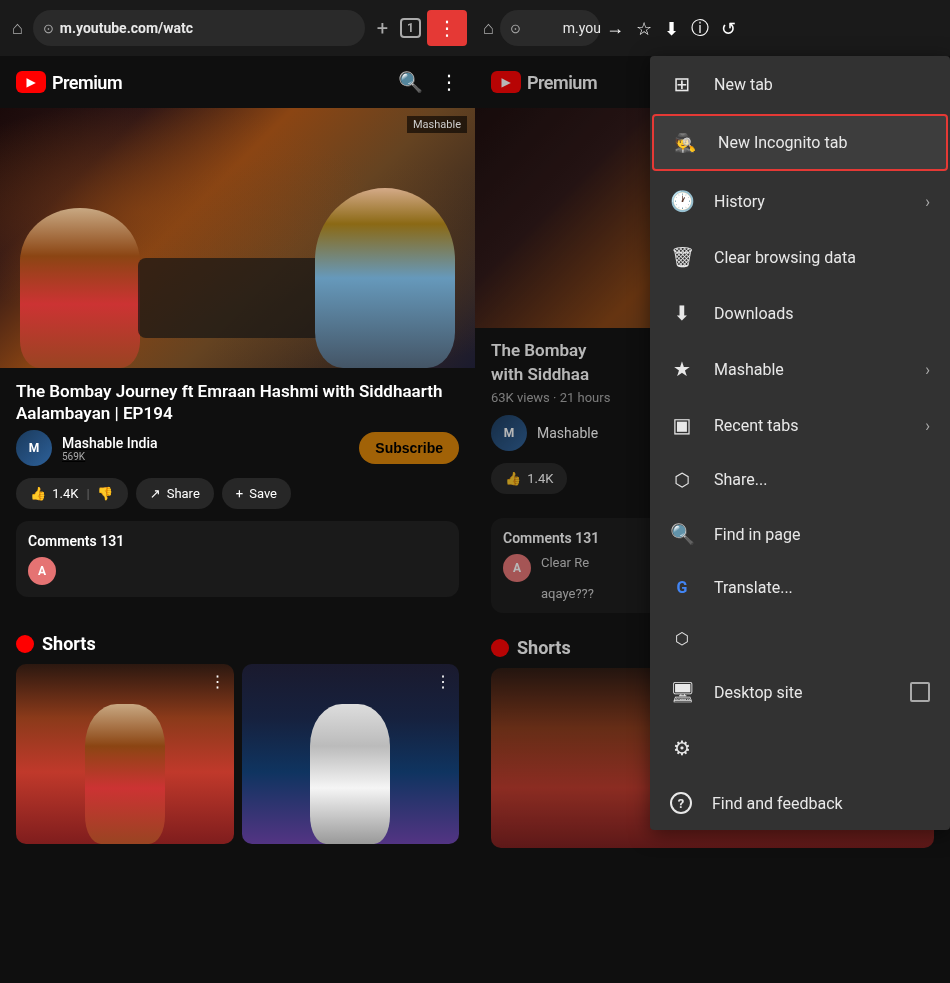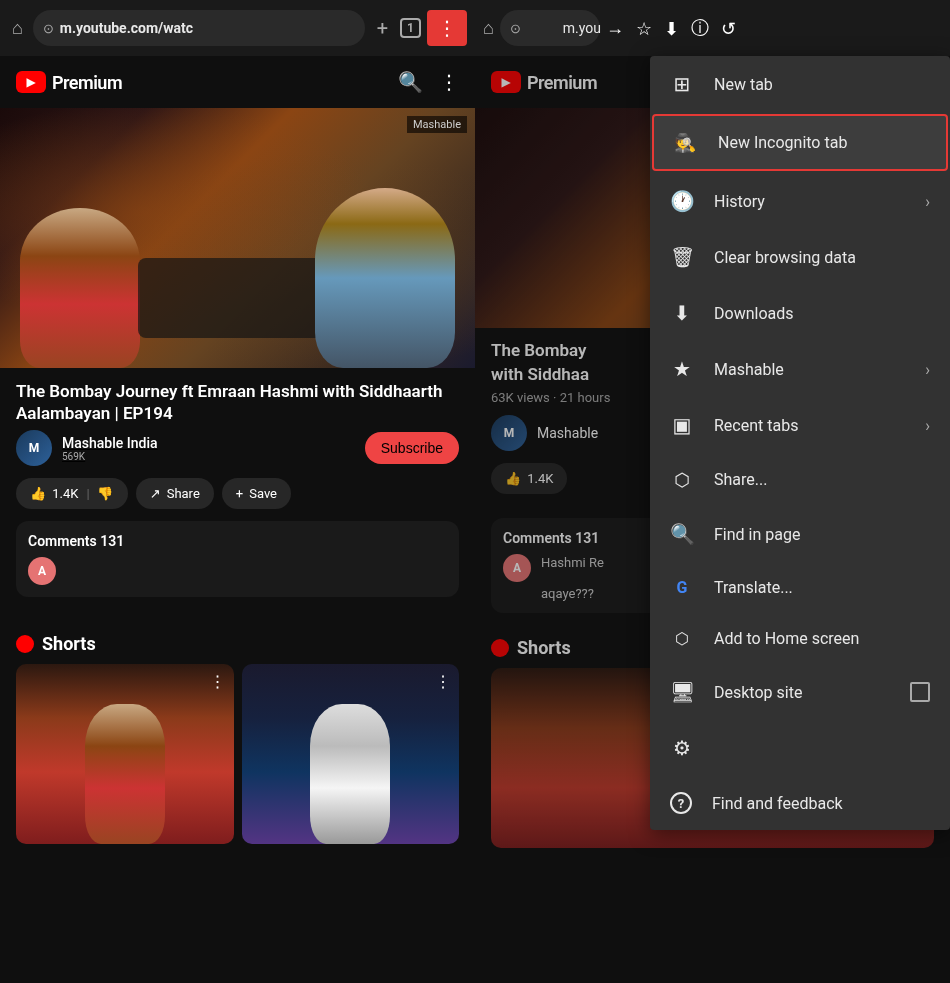--- a/index.html
+++ b/index.html
@@ -259,27 +259,27 @@
       font-size: 14px;
       font-weight: 500;
     }
 
     .channel-subs {
       color: #aaa;
       font-size: 10px;
     }
 
     .subscribe-btn {
-      background: #ef4444;
+      background: #a16207;
       color: #000;
       border: none;
       border-radius: 20px;
       padding: 8px 16px;
       font-size: 14px;
-      font-weight: 400;
+      font-weight: 700;
       cursor: pointer;
     }
 
     .action-bar {
       display: flex;
       gap: 8px;
       margin-bottom: 12px;
     }
 
     .action-pill {
@@ -649,21 +649,21 @@
           <span>👍</span>
           <span>1.4K</span>
         </div>
       </div>
     </div>
 
     <div style="background:#1a1a1a;border-radius:12px;padding:12px;margin:0 16px;">
       <div style="color:#fff;font-size:14px;font-weight:600;margin-bottom:8px;">Comments 131</div>
       <div class="comment-row">
         <div class="comment-avatar">A</div>
-        <div class="comment-text">Hashmi Re</div>
+        <div class="comment-text">Clear Re</div>
       </div>
       <div style="color:#ccc;font-size:13px;margin-top:4px;padding-left:38px;">aqaye???</div>
     </div>
 
     <div style="padding:12px 16px;background:#0f0f0f;margin-top:12px;">
       <div style="display:flex;align-items:center;gap:8px;">
         <div style="width:18px;height:18px;background:#ff0000;border-radius:50%;"></div>
         <span style="color:#fff;font-size:18px;font-weight:700;">Shorts</span>
       </div>
       <div style="display:flex;gap:8px;margin-top:10px;">
@@ -722,21 +722,20 @@
       <span class="item-label">Find in page</span>
     </div>
 
     <div class="dropdown-item">
       <span class="item-icon" style="font-size:16px;font-weight:bold;color:#4285f4;">G</span>
       <span class="item-label">Translate...</span>
     </div>
 
     <div class="dropdown-item">
       <span class="item-icon" style="font-size:16px;">⬡</span>
-      <span class="item-label">Add to Home screen</span>
     </div>
 
     <div class="dropdown-item">
       <span class="item-icon">🖥</span>
       <span class="item-label">Desktop site</span>
       <div class="item-checkbox"></div>
     </div>
 
     <div class="dropdown-item">
       <span class="item-icon">⚙</span>

